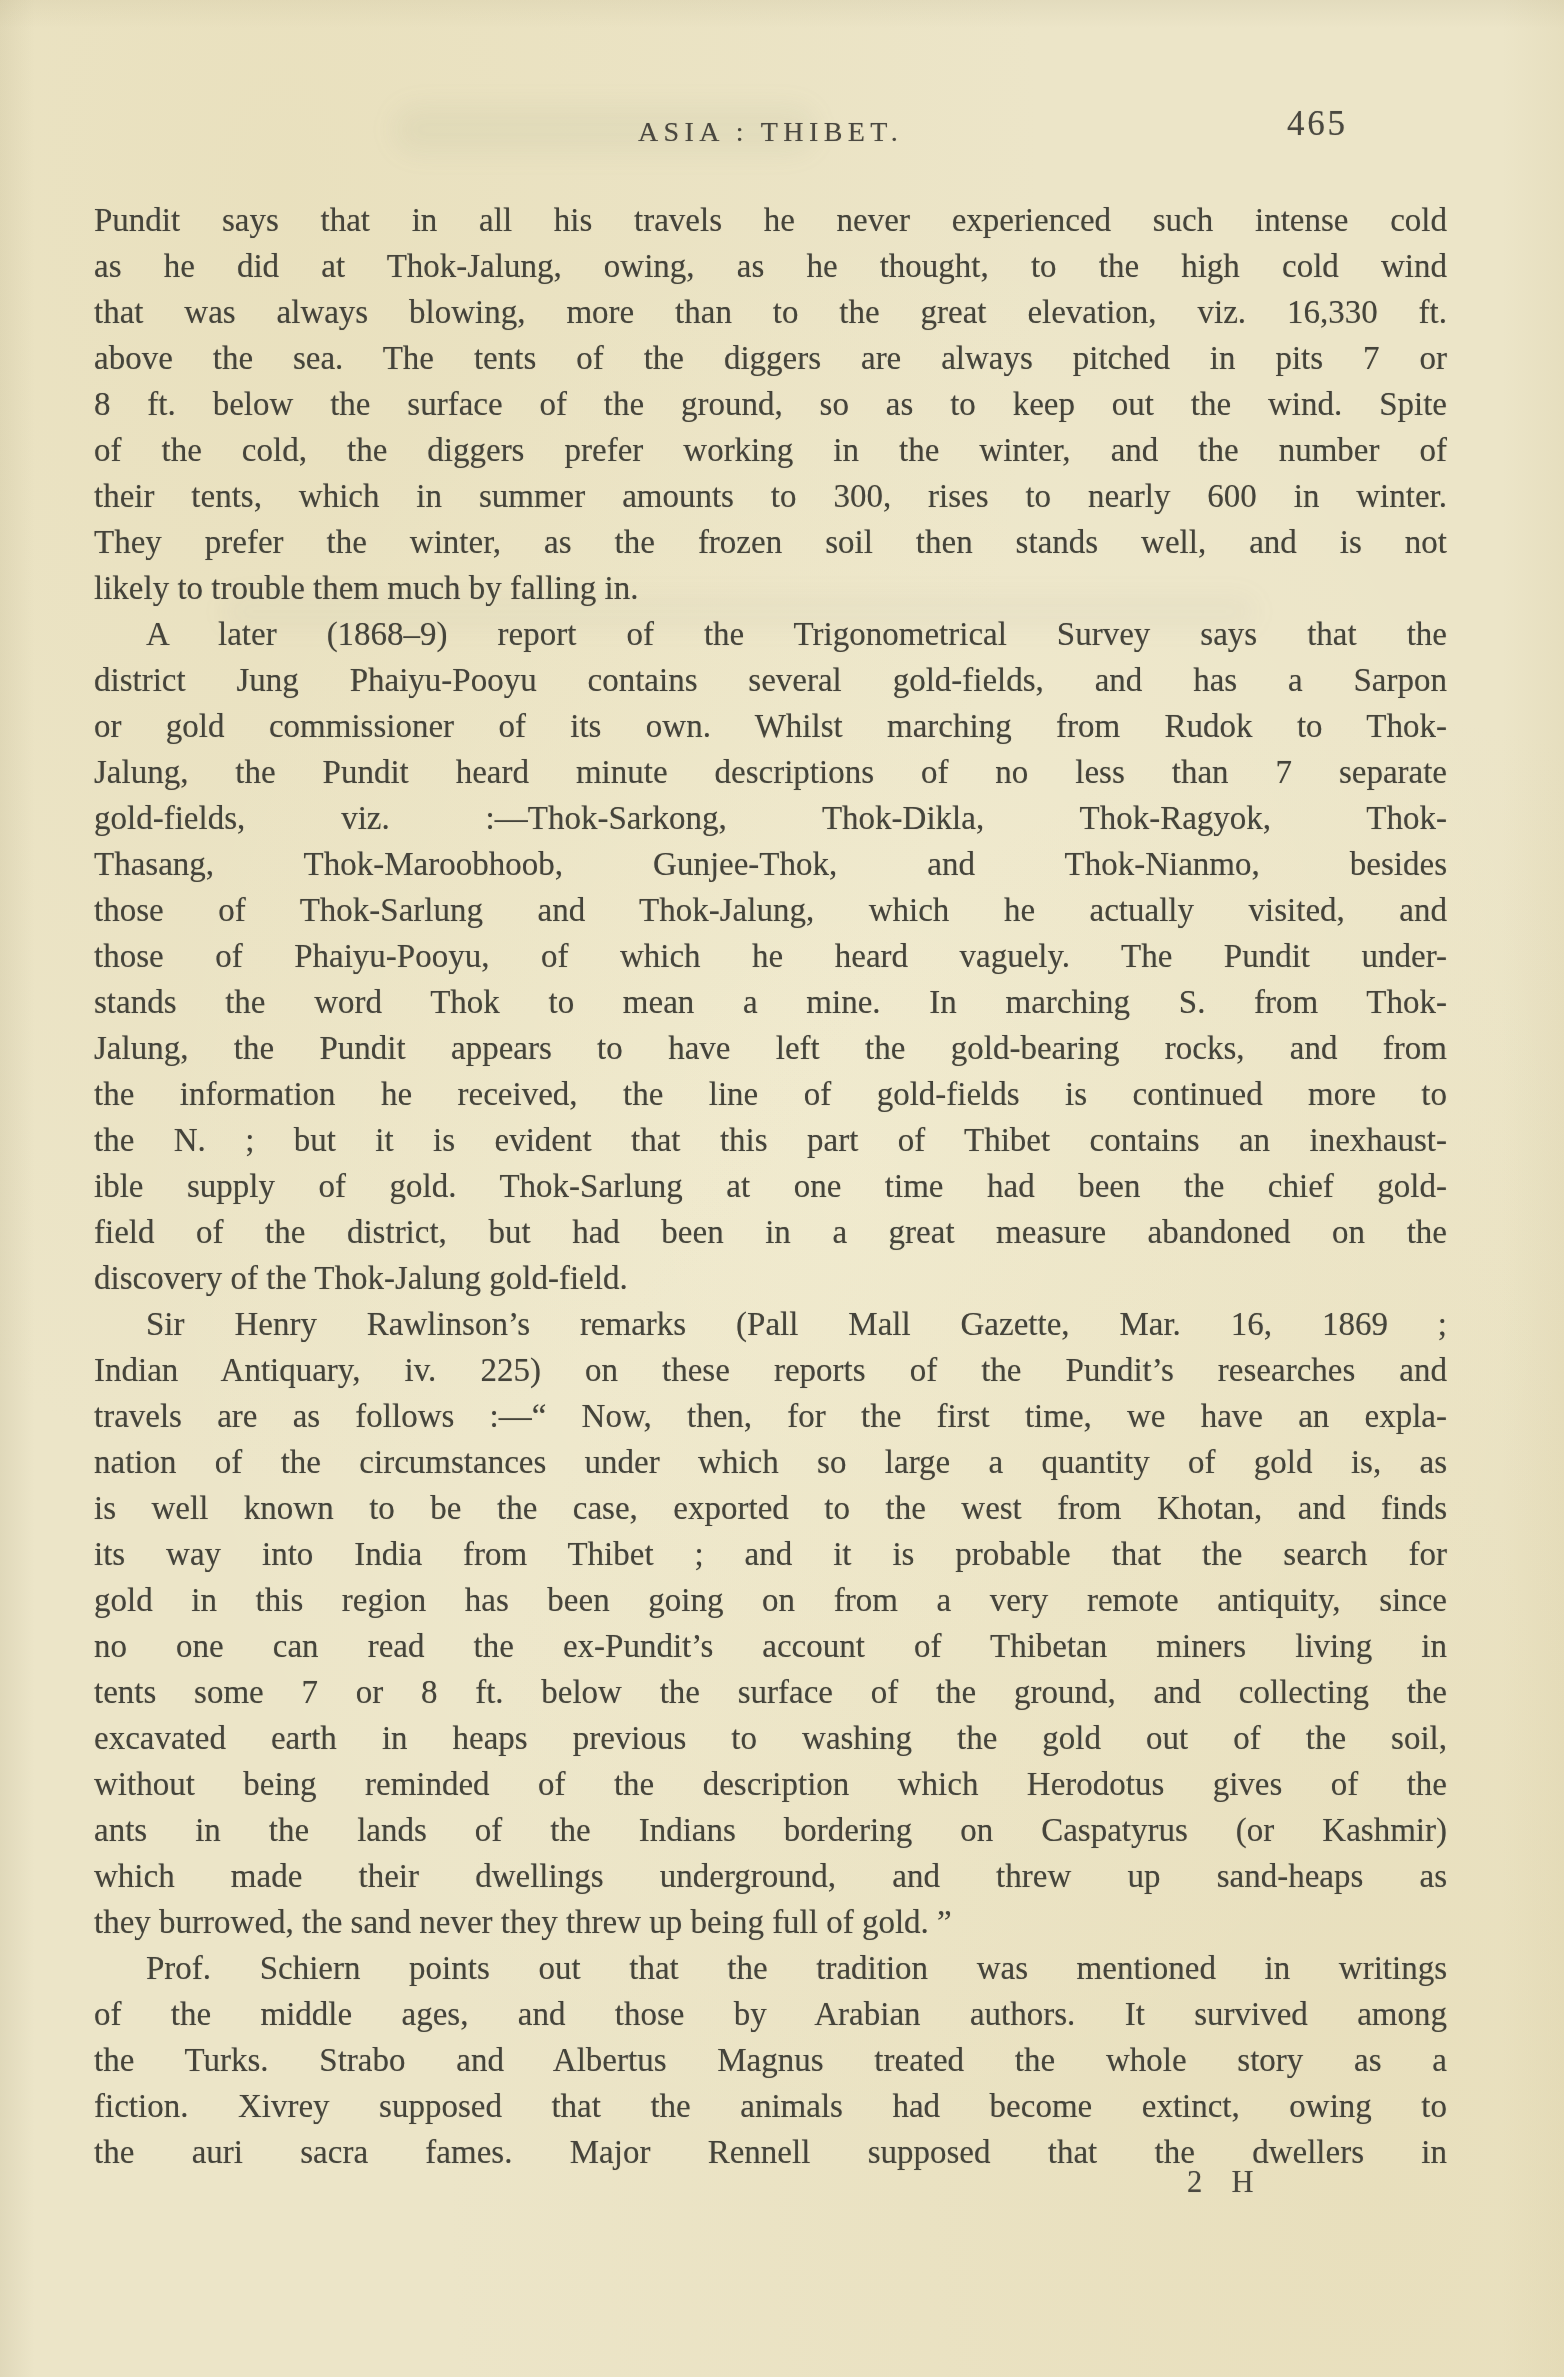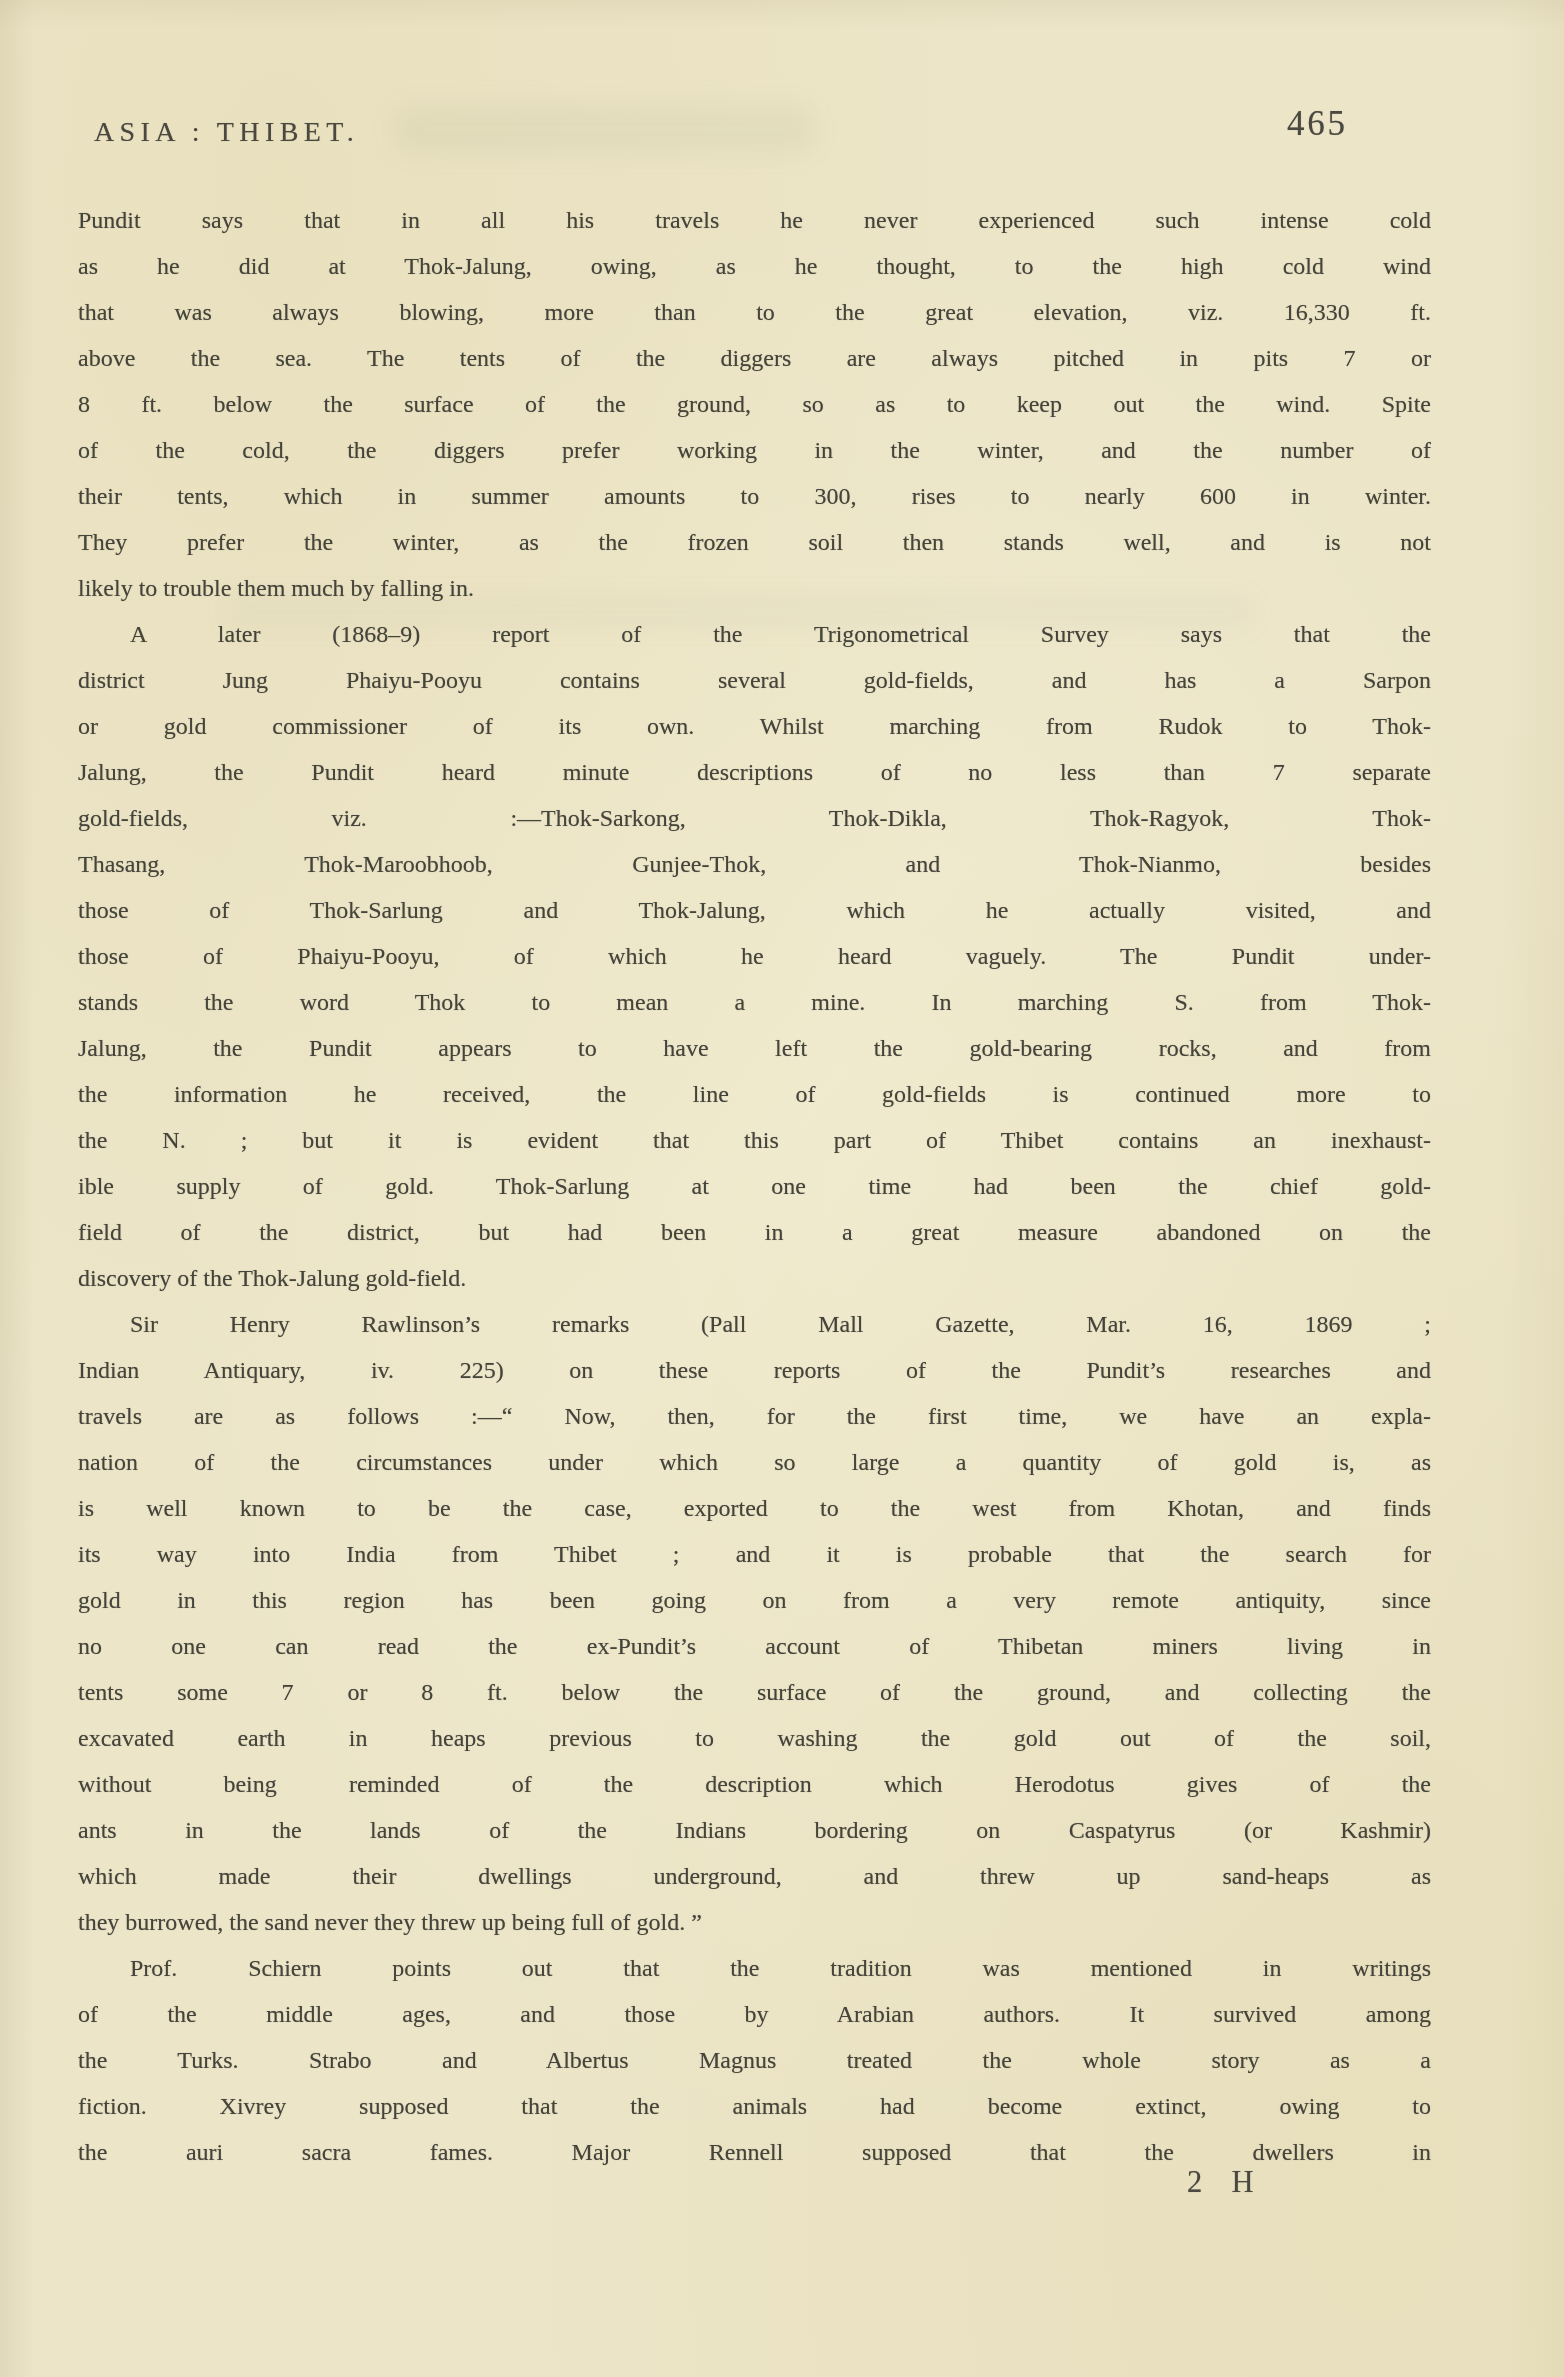--- a/index.html
+++ b/index.html
@@ -14,28 +14,28 @@
       linear-gradient(90deg,  rgba(148,138,100,0.14), rgba(148,138,100,0) 2.2%),
       linear-gradient(270deg, rgba(186,172,120,0.12), rgba(186,172,120,0) 4%),
       linear-gradient(180deg, rgba(148,138,100,0.10), rgba(148,138,100,0) 1.2%);
     font-family:"Liberation Serif", serif;
     color:#45443b;
     text-shadow:0 0 0.9px rgba(70,68,58,0.45);
     overflow:hidden;
   }
   .running-head{
     position:absolute;left:94px;top:116px;width:1353px;
-    font-size:28px;letter-spacing:5.4px;color:#4a4840;
+    text-align:center;font-size:28px;letter-spacing:5.4px;color:#4a4840;
   }
   .pagenum{
     position:absolute;left:1287px;top:104px;font-size:35px;letter-spacing:2.7px;color:#4a4840;
   }
   .body-text{
-    position:absolute;left:78px;top:197px;width:1353px;
-    font-size:24px;line-height:46px;
+    position:absolute;left:94px;top:197px;width:1353px;
+    font-size:33px;line-height:46px;
   }
   .line{text-align:justify;text-align-last:justify;}
   .line.nj{text-align-last:left;}
   .line.ind{text-indent:52px;}
   .it{}
   .sig{
     position:absolute;left:1143px;top:2165px;font-size:30.5px;letter-spacing:10.8px;color:#4a4840;margin-left:44px;
   }
   .ghost{
     position:absolute;background:rgba(128,134,108,0.08);

